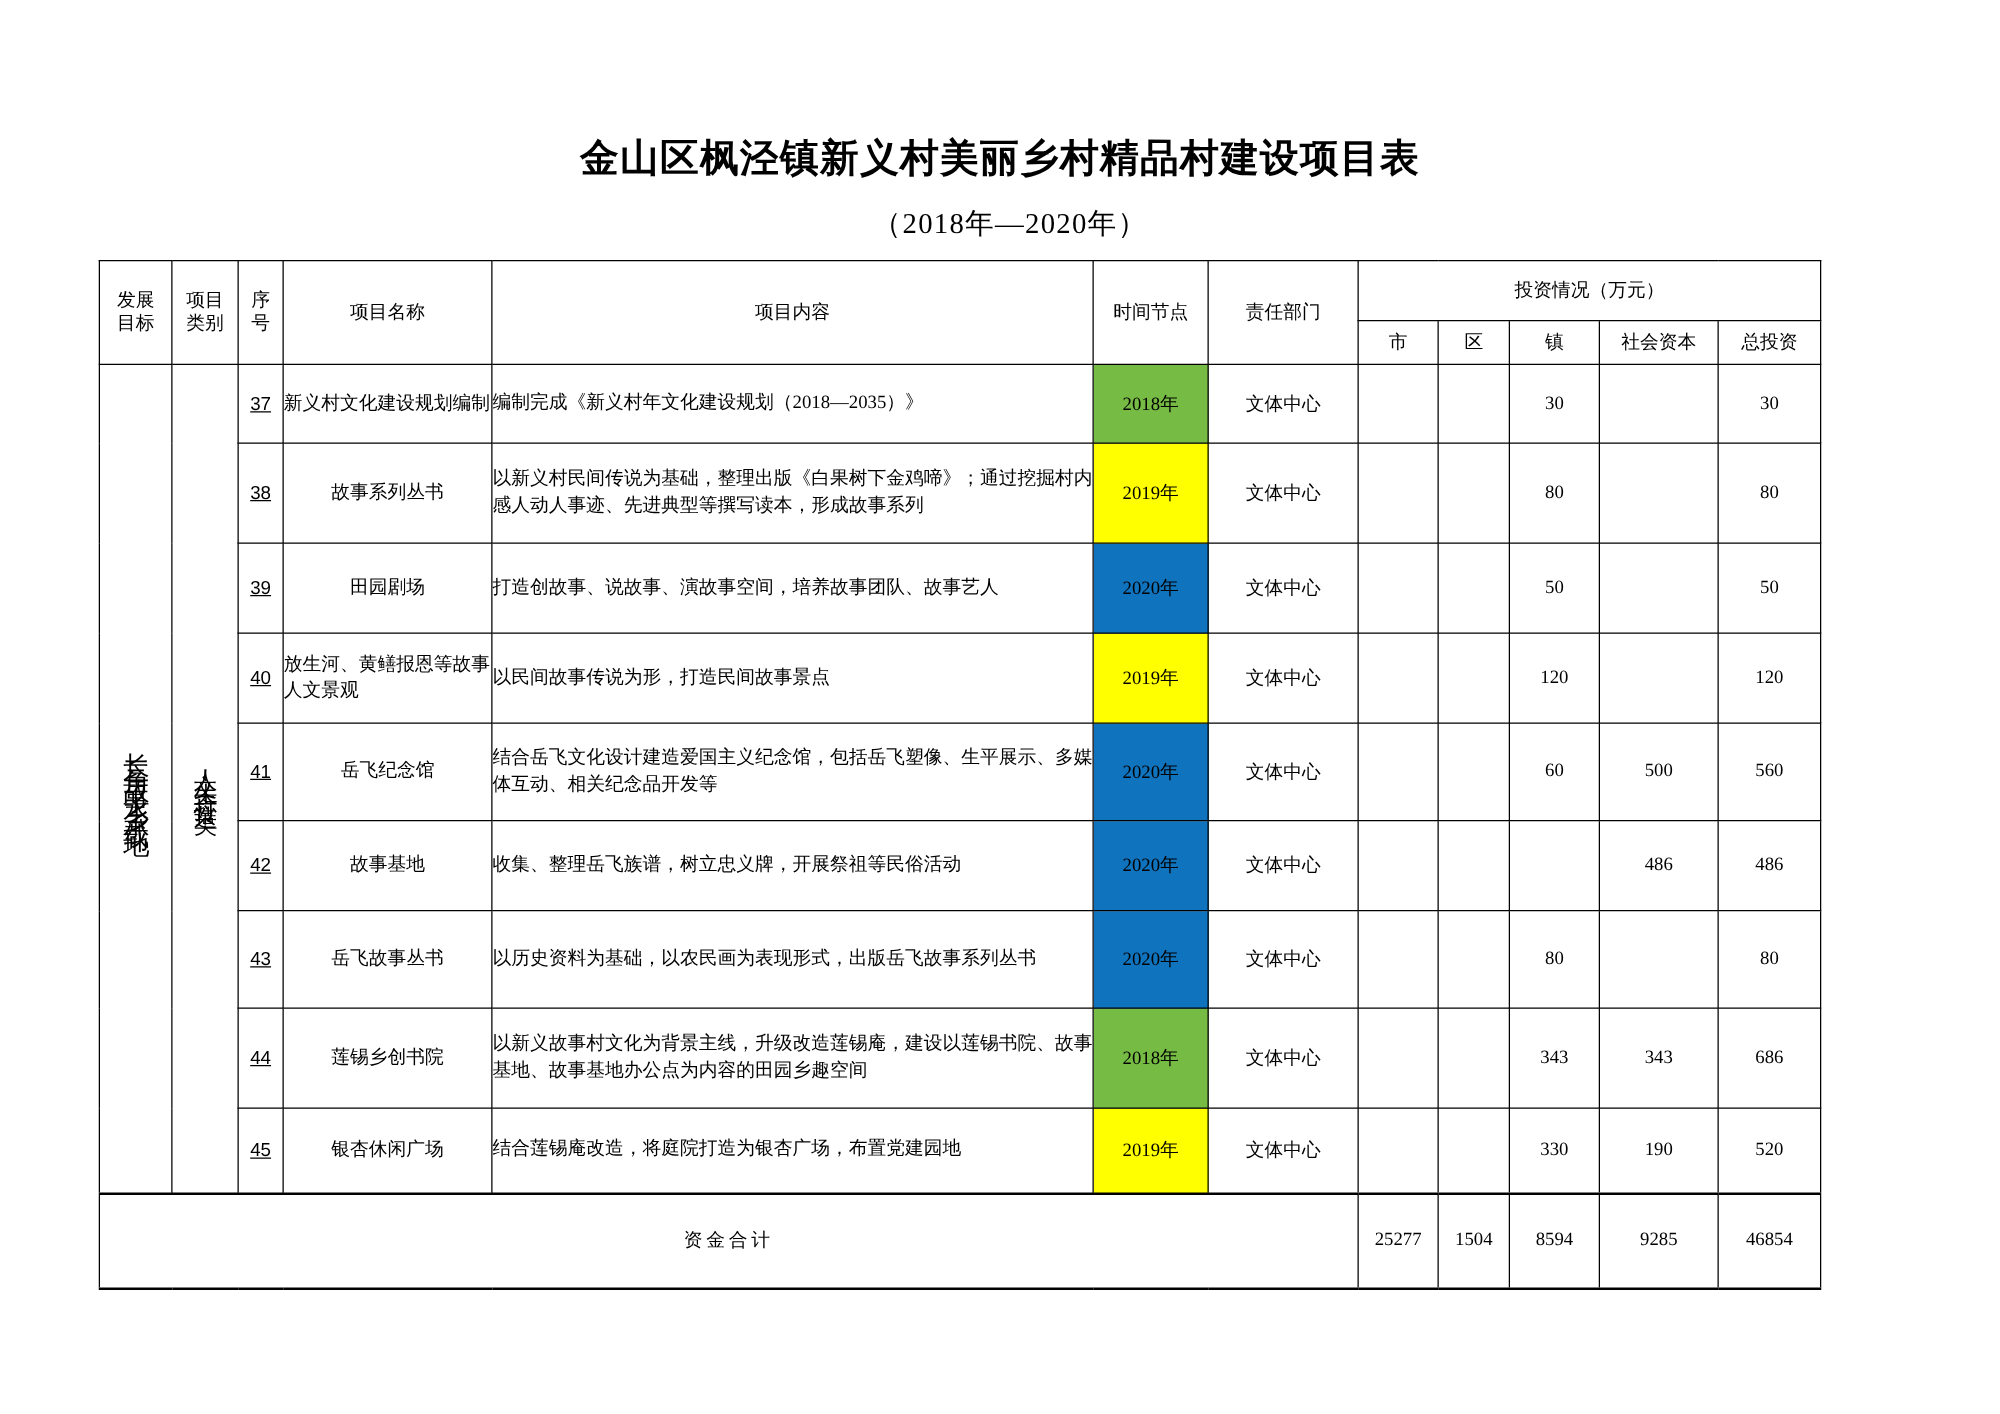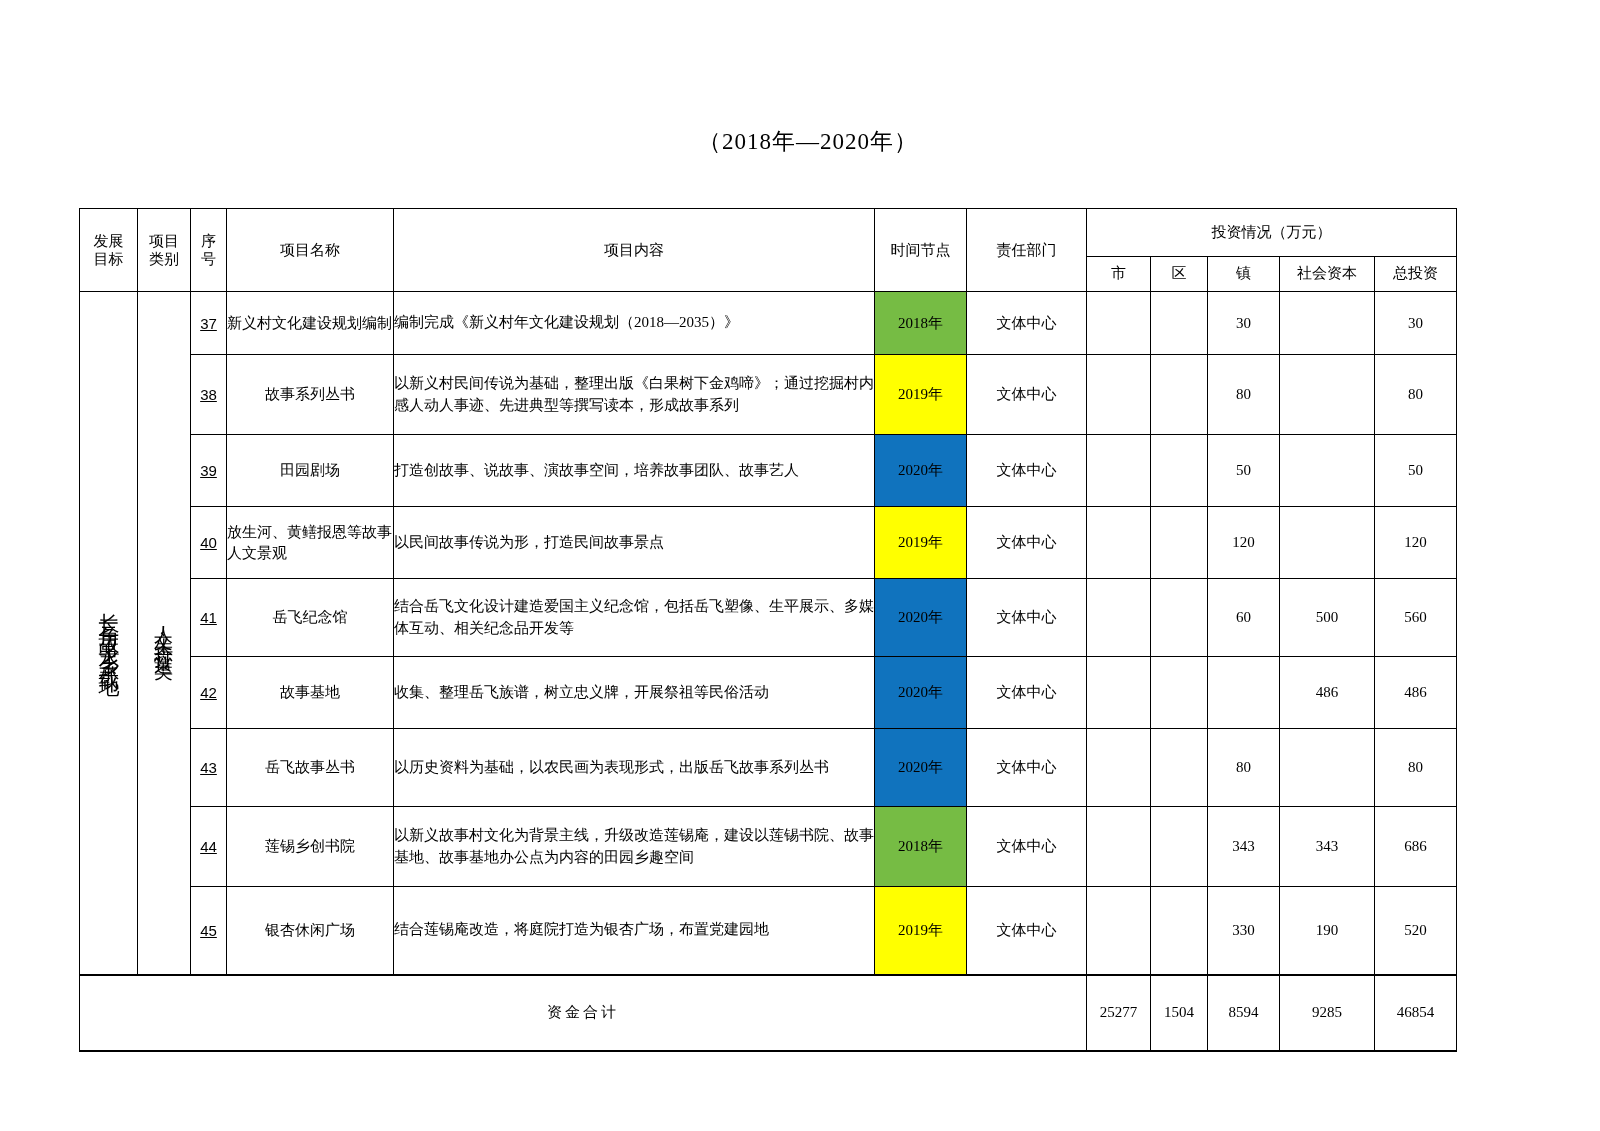--- a/index.html
+++ b/index.html
@@ -166,20 +166,21 @@
   }
   tr.total-row td { border-top-width: 2.6px; border-bottom-width: 2.6px; }
   tr.last-data-row td { border-bottom-width: 1.4px; }
 </style>
 </head>
 <body>
 
 <div class="page">
 
   <div class="title-block">
+    <h1 class="doc-title">金山区枫泾镇新义村美丽乡村精品村建设项目表</h1>
     <div class="doc-subtitle">（2018年—2020年）</div>
   </div>
 
   <div class="table-wrap">
     <table class="main">
       <colgroup>
         <col style="width:58px">
         <col style="width:53px">
         <col style="width:36px">
         <col style="width:167px">
@@ -327,21 +328,21 @@
           <td class="c-content">以新义故事村文化为背景主线，升级改造莲锡庵，建设以莲锡书院、故事基地、故事基地办公点为内容的田园乡趣空间</td>
           <td class="c-time" style="background:#76bc44">2018年</td>
           <td class="c-dept">文体中心</td>
           <td class="c-num"></td>
           <td class="c-num"></td>
           <td class="c-num">343</td>
           <td class="c-num">343</td>
           <td class="c-num">686</td>
         </tr>
 
-        <tr class="last-data-row" style="height:88px">
+        <tr class="last-data-row" style="height:68px">
           <td class="c-seq">45</td>
           <td class="c-name">银杏休闲广场</td>
           <td class="c-content">结合莲锡庵改造，将庭院打造为银杏广场，布置党建园地</td>
           <td class="c-time" style="background:#ffff00">2019年</td>
           <td class="c-dept">文体中心</td>
           <td class="c-num"></td>
           <td class="c-num"></td>
           <td class="c-num">330</td>
           <td class="c-num">190</td>
           <td class="c-num">520</td>

